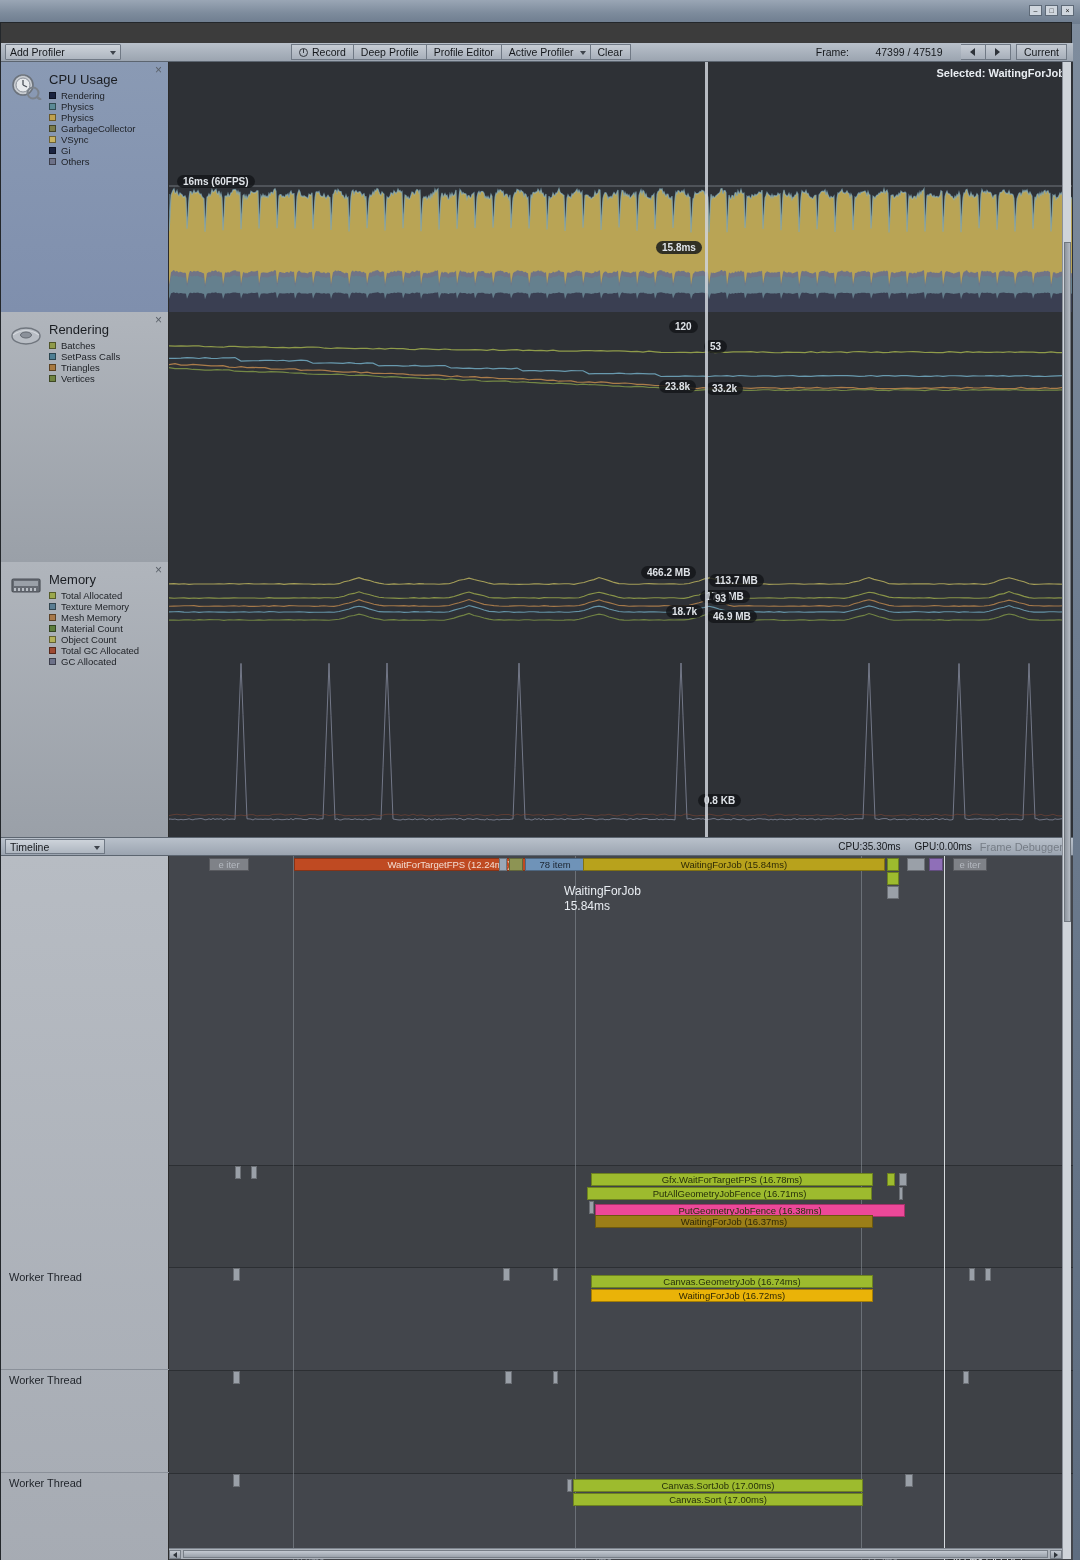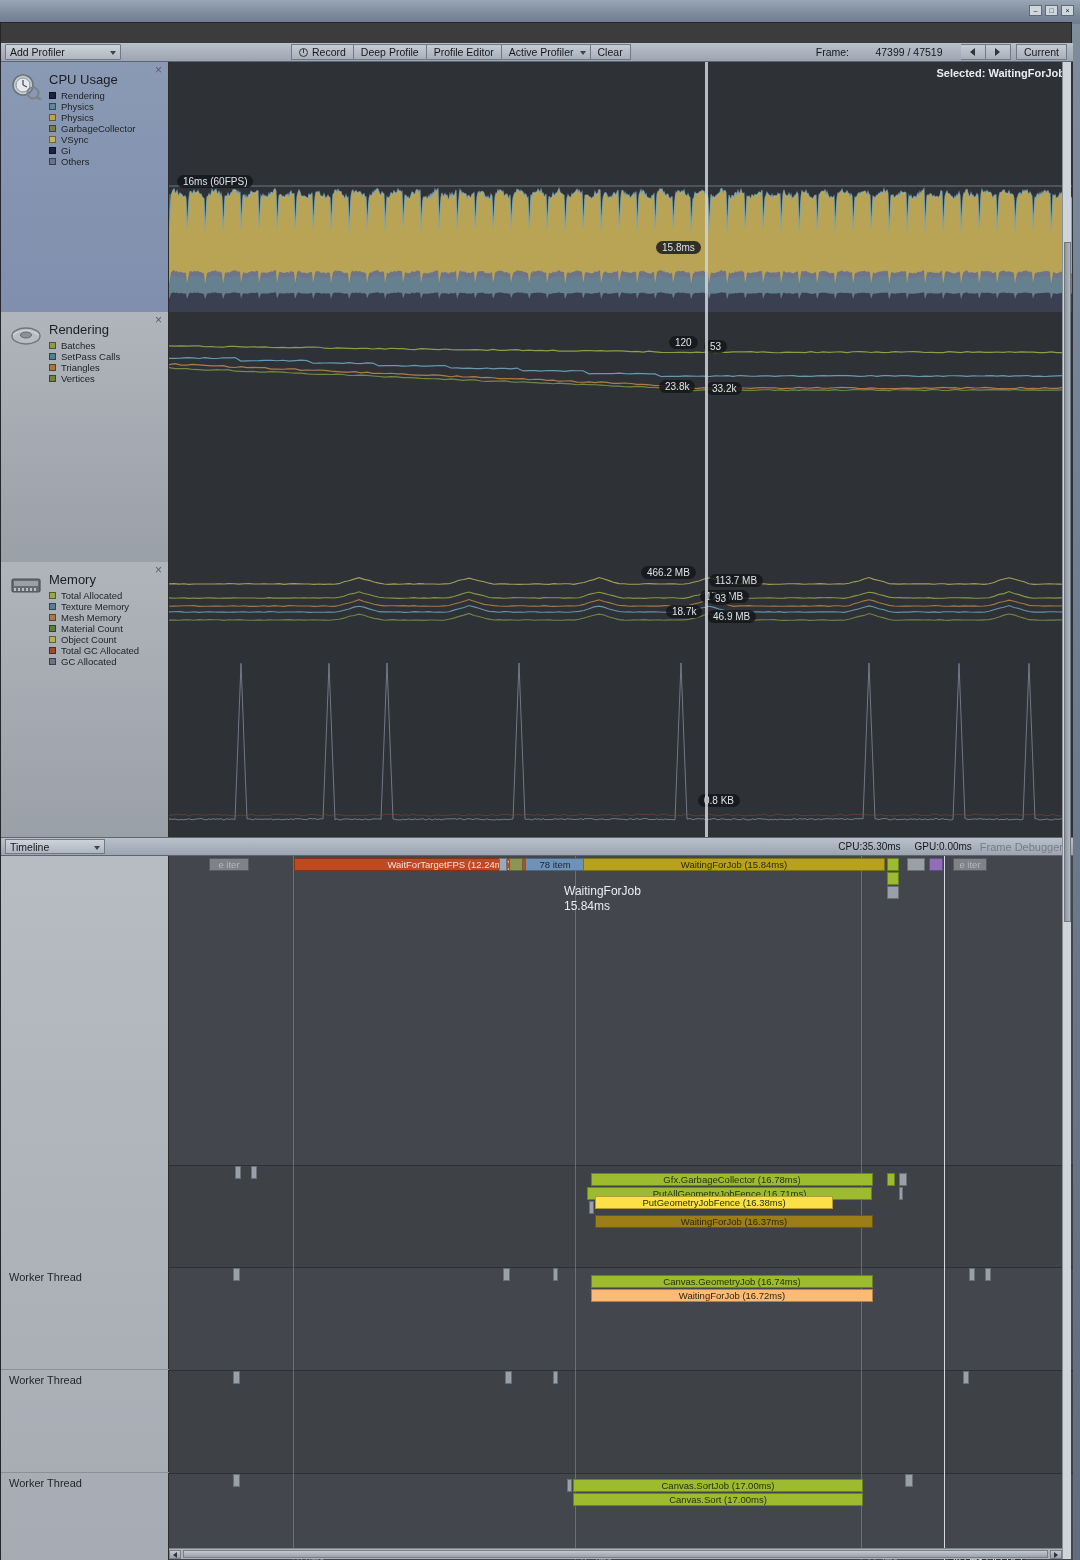--- a/index.html
+++ b/index.html
@@ -149,21 +149,21 @@
 
   .chart-area {
     position:absolute; left:168px; top:0; right:0; height:100%;
     background:#2e3136; overflow:hidden;
   }
 
   
   .pill {
     position:absolute; font-size:10px; color:#dfe3e8;
     background:rgba(20,22,26,.82); border-radius:7px;
-    padding:1px 6px; white-space:nowrap;
+    padding:1px 6px; white-space:nowrap;font-weight:bold;
   }
 
   
   .playhead {
     position:absolute; top:0; bottom:0; width:3px; background:#cfd4da; opacity:.85;
   }
 
   
   .tl-toolbar {
     position:absolute; left:0; top:814px; width:1072px; height:19px;
@@ -392,21 +392,21 @@
       <div class="chart-area">
         <svg width="903" height="250" viewBox="0 0 903 250" preserveAspectRatio="none">
           <rect width="903" height="250" fill="#2e3136"></rect>
           <g id="rendlines">
               <path d="M0,34 L0,33.936769547325106 L6,34.2191450617284 L12,33.79380452674897 L18,34.10148868312757 L24,33.87182716049382 L30,33.79000514403292 L36,34.76343004115227 L42,34.588398148148144 L48,35.016761316872426 L54,35.22259362139918 L60,34.46885802469136 L66,34.374073045267494 L72,34.77897942386831 L78,35.21320679012346 L84,34.761940329218106 L90,35.13258744855967 L96,34.92144444444445 L102,35.480363168724274 L108,35.58341769547325 L114,35.29357098765432 L120,35.82934156378601 L126,35.43147016460905 L132,35.62958641975309 L138,35.108875514403294 L144,35.17674485596708 L150,35.22949074074074 L156,36.21896502057613 L162,36.51924176954733 L168,35.79328395061728 L174,36.05961008230453 L180,36.35896090534979 L186,36.620966049382716 L192,36.33081069958848 L198,36.39590226337448 L204,37.012537037037035 L210,36.33256687242799 L216,37.130065843621395 L222,36.26799691358025 L228,36.56487860082304 L234,36.66145164609053 L240,37.28734567901235 L246,37.52774588477366 L252,36.69005967078189 L258,36.97058333333334 L264,37.321168724279836 L270,37.71588991769548 L276,37.01770987654321 L282,37.645147119341566 L288,37.83894238683128 L294,37.92872530864197 L300,37.79968106995885 L306,37.5592170781893 L312,37.80362962962963 L318,38.28477057613169 L324,37.37671399176955 L330,38.34242283950617 L336,38.40041563786008 L342,37.79143312757201 L348,37.64510493827161 L354,38.64661625514403 L360,38.10337448559671 L366,38.61167592592593 L372,38.323372427983536 L378,38.812538065843626 L384,38.14213580246914 L390,39.1306841563786 L396,39.21892386831276 L402,39.136484567901235 L408,39.16855144032922 L414,38.622531893004115 L420,38.49472222222222 L426,38.93697427983539 L432,38.72336213991769 L438,39.116848765432096 L444,38.93595267489712 L450,38.8214146090535 L456,39.10286419753086 L462,39.6654866255144 L468,39.41668930041152 L474,40.15276851851852 L480,39.22557613168724 L486,39.80918621399177 L492,40.366561728395055 L498,40.51622119341564 L504,40.49890534979424 L510,40.24424382716049 L516,40.43742181069959 L522,40.72184670781893 L528,40.14981481481482 L534,40.4811779835391 L540,39.69001028806585 L546,40.639274691358025 L552,40.147489711934156 L558,40.45539609053498 L564,39.892623456790126 L570,39.944356995884775 L576,39.91800411522634 L582,39.609861111111115 L588,40.37177983539095 L594,39.77783436213992 L600,40.29098765432099 L606,40.729758230452674 L612,40.53488683127572 L618,40.036003086419754 L624,40.318292181069964 L630,40.28916152263375 L636,40.54490740740741 L642,39.6373816872428 L648,40.74065843621399 L654,39.917700617283955 L660,40.387026748971195 L666,39.989377572016465 L672,39.854382716049386 L678,40.66722736625515 L684,39.73531893004115 L690,39.654953703703704 L696,39.777983539094656 L702,40.47848251028807 L708,39.819413580246916 L714,40.61929526748971 L720,40.3188683127572 L726,39.64776234567901 L732,40.091162551440334 L738,39.75647633744856 L744,39.64 L750,39.893585390946505 L756,40.49130658436214 L762,40.29612654320988 L768,40.52656378600823 L774,40.62335905349794 L780,39.716141975308645 L786,40.090097736625516 L792,40.65263374485597 L798,39.6000462962963 L804,40.28418724279836 L810,39.87913065843622 L816,40.44783950617284 L822,40.408832304526754 L828,40.002849794238685 L834,40.35952160493827 L840,39.7640329218107 L846,40.323791152263375 L852,39.835092592592595 L858,40.04978909465021 L864,40.14195473251029 L870,40.5745524691358 L876,40.56610082304527 L882,39.95734053497943 L888,40.677901234567905 L894,40.612968106995886 L900,40.26994855967079" fill="none" stroke="#9aa74c" stroke-width="1.2" opacity=".9"></path>
               <path d="M0,46 L0,46.370949074074076 L6,46.40865912208505 L12,46.149815672153636 L18,45.6468878600823 L24,45.91530778463649 L30,46.489026063100134 L36,45.64273405349794 L42,46.28075274348423 L48,46.492588305898494 L54,45.77515432098765 L60,45.92166066529492 L66,45.577169067215365 L72,49.06081532921811 L78,48.85469821673526 L84,48.75943501371742 L90,48.71638374485597 L96,48.29653206447188 L102,48.25605281207133 L108,48.7585262345679 L114,48.26382887517147 L120,49.08368912894376 L126,48.60390946502058 L132,48.17325531550069 L138,48.65901063100137 L144,51.26920010288066 L150,51.0414780521262 L156,50.99868398491084 L162,50.97106481481482 L168,51.08516375171468 L174,51.31937585733883 L180,50.726170267489714 L186,51.32097908093279 L192,51.63775291495199 L198,50.95118312757202 L204,51.16559070644719 L210,53.97048182441701 L216,53.662770061728395 L222,53.63566529492455 L228,53.53422925240054 L234,54.07759773662551 L240,53.94786951303155 L246,53.34566186556927 L252,54.21233281893004 L258,54.11887002743484 L264,53.82144633058984 L270,53.483641975308636 L276,53.565333504801096 L282,55.978249314128945 L288,55.908191872427984 L294,56.30392661179698 L300,56.03273748285322 L306,56.70264917695473 L312,56.551316015089164 L318,56.00157750342935 L324,56.88368055555556 L330,56.32416838134431 L336,56.301436042524 L342,56.86795267489712 L348,56.03915037722908 L354,58.94897976680384 L360,58.67213220164609 L366,58.712928669410154 L372,59.160875342935526 L378,58.512885802469135 L384,58.56216992455418 L390,58.95378943758573 L396,59.406880144032925 L402,58.603540809327846 L408,58.744388717421124 L414,58.77078189300411 L420,61.85370799039781 L426,61.54933984910837 L432,61.621257716049385 L438,61.52933813443073 L444,61.58530949931413 L450,61.17497427983539 L456,61.64709790809328 L462,61.868964334705076 L468,61.448598251028805 L474,61.623653978052126 L480,61.81697102194788 L486,61.8587962962963 L492,64.47567301097394 L498,64.44599622770919 L504,64.42223508230452 L510,64.41982167352538 L516,63.97270661865569 L522,64.15558127572017 L528,64.27276663237312 L534,64.21376886145404 L540,64.47550154320987 L546,63.851174554183814 L552,63.98584962277092 L558,63.59866255144033 L564,64.37171210562414 L570,63.505615569272976 L576,63.941730967078186 L582,64.25104595336077 L588,64.18973336762689 L594,63.92137345679012 L600,63.90584276406036 L606,64.45486968449931 L612,63.9542566872428 L618,63.75276920438957 L624,63.71769118655693 L630,64.45704732510288 L636,64.20849194101508 L642,64.39486454046639 L648,63.846412037037034 L654,63.68967764060357 L660,63.90305641289437 L666,63.53901748971193 L672,63.612992969821676 L678,63.65893347050754 L684,63.95153034979424 L690,64.39510459533608 L696,64.07916237997256 L702,63.50061728395062 L708,64.45267918381344 L714,63.5804098079561 L720,63.602944958847736 L726,64.20238340192044 L732,63.57934242112483 L738,63.67518004115227 L744,64.06088391632373 L750,64.4926268861454 L756,64.13398919753087 L762,64.44484739368998 L768,63.7369298696845 L774,64.3960390946502 L780,63.770940500685874 L786,63.72891803840878 L792,63.87799639917696 L798,64.45582990397806 L804,63.88525805898491 L810,63.99652777777778 L816,63.91618227023319 L822,63.62261659807956 L828,64.16829989711934 L834,63.56866426611797 L840,64.3576603223594 L846,63.80997942386831 L852,63.82994255829904 L858,63.50705589849108 L864,64.33823302469136 L870,64.11668381344307 L876,64.48746999314129 L882,64.16972736625515 L888,63.84555469821674 L894,63.71556927297668 L900,63.72112911522634" fill="none" stroke="#6fa5bb" stroke-width="1.2" opacity=".9"></path>
               <path d="M0,52 L0,52.60651063100137 L6,51.7092285665295 L12,53.088746913580245 L18,53.18889283264746 L24,52.44608607681756 L30,52.80045010288066 L36,53.34025651577504 L42,53.87970284636488 L48,53.87002366255144 L54,53.643935013717424 L60,55.193412208504796 L66,55.48080092592593 L72,54.683261659807954 L78,55.57054749657065 L84,55.41611522633745 L90,55.64156978737997 L96,55.59444204389575 L102,57.05929989711934 L108,57.1021927297668 L114,57.24842918381344 L120,56.793688271604935 L126,56.84846382030178 L132,58.31584224965707 L138,58.00261368312757 L144,58.263716392318244 L150,57.98001457475995 L156,58.469409465020576 L162,59.13128377914952 L168,59.624279492455415 L174,60.177408950617284 L180,60.034499314128944 L186,59.63197033607681 L192,60.90994547325103 L198,60.156696330589845 L204,61.38642043895747 L210,61.25035236625514 L216,61.48120816186557 L222,61.27096313443073 L228,61.781962962962965 L234,61.79136814128943 L240,62.6689317558299 L246,63.08811059670782 L252,63.07050960219478 L258,63.36365963648834 L264,62.952128600823045 L270,63.10196587791495 L276,63.938480109739366 L282,64.75735030864197 L288,63.86907030178327 L294,64.97672650891631 L300,64.88710905349795 L306,64.55515620713307 L312,65.66173216735254 L318,65.32473816872428 L324,65.74355692729767 L330,66.57683041838135 L336,66.65357098765432 L342,66.61760579561043 L348,66.90535459533608 L354,66.6569408436214 L360,67.76063614540467 L366,67.23063803155007 L372,67.31818106995884 L378,68.3559813100137 L384,68.13601406035666 L390,69.220625 L396,68.98697462277092 L402,68.80481601508916 L408,70.14760596707819 L414,70.2369494170096 L420,69.82037722908093 L426,70.68245730452675 L432,69.8892390260631 L438,70.3660310356653 L444,71.40851234567901 L450,71.32717678326475 L456,71.0251107681756 L462,71.50910442386831 L468,72.33409602194787 L474,72.38094975994514 L480,72.96756687242798 L486,73.49333007544581 L492,73.61688134430727 L498,73.56723302469136 L504,73.9882122770919 L510,73.91623885459535 L516,73.89143621399177 L522,75.95607596021948 L528,76.55835562414266 L534,75.56150977366255 L540,76.09825445816186 L546,75.96056498628258 L552,76.31078703703703 L558,75.9260811042524 L564,76.17620027434842 L570,75.73460133744857 L576,76.02288923182442 L582,76.38859482167352 L588,75.81628600823045 L594,75.57201217421125 L600,75.78108196159123 L606,75.73917438271604 L612,76.55678326474623 L618,76.33699502743484 L624,76.08659979423868 L630,75.3605358367627 L636,75.83966735253772 L642,76.0418955761317 L648,75.36660322359397 L654,76.2724322702332 L660,76.1883950617284 L666,75.7583187585734 L672,75.4186231138546 L678,75.70943158436214 L684,75.7190157750343 L690,76.66157321673525 L696,76.58833847736625 L702,75.83202760631 L708,76.3846159122085 L714,76.60844907407407 L720,76.68068758573388 L726,76.57108453360769 L732,76.35309670781893 L738,76.04832904663922 L744,76.40431241426612 L750,76.40561471193416 L756,75.9182853223594 L762,76.46763288751714 L768,75.94933641975308 L774,75.47388974622771 L780,75.9443792866941 L786,75.56759516460906 L792,76.69847565157751 L798,75.41788494513031 L804,75.84372427983539 L810,75.97537637174212 L816,75.47148319615913 L822,75.96105709876544 L828,76.68792524005487 L834,76.68850737311385 L840,76.50292695473252 L846,76.61945558984911 L852,75.45229080932785 L858,76.65266718106996 L864,76.35330075445816 L870,76.54616683813443 L876,75.59361111111112 L882,76.47279406721536 L888,76.35346879286693 L894,75.3090920781893 L900,76.16126886145405" fill="none" stroke="#b9854d" stroke-width="1.2" opacity=".9"></path>
               <path d="M0,56 L0,55.53502572016461 L6,56.56780864197531 L12,56.481764403292175 L18,56.584300411522634 L24,57.47171296296296 L30,57.69585390946502 L36,58.03079732510288 L42,58.1395061728395 L48,57.640498971193416 L54,57.97451646090535 L60,57.871188271604936 L66,59.215699588477364 L72,59.31545781893004 L78,59.56675925925926 L84,59.32145576131687 L90,60.153621399176956 L96,60.12621913580247 L102,59.65776748971193 L108,59.78900720164609 L114,60.04956790123457 L120,60.72463477366255 L126,61.12161522633745 L132,61.03680555555556 L138,61.822057613168724 L144,62.251445473251025 L150,62.38793209876543 L156,62.25003600823045 L162,62.47849794238684 L168,62.20294753086419 L174,62.50856995884774 L180,63.50277263374486 L186,63.38185185185185 L192,63.09765946502058 L198,63.4242695473251 L204,64.02464506172839 L210,64.51730452674897 L216,65.14298868312757 L222,64.63132716049383 L228,64.86750514403293 L234,65.55893004115227 L240,65.70189814814815 L246,65.84826131687242 L252,66.37209362139917 L258,66.53635802469135 L264,66.75957304526749 L270,66.8824794238683 L276,67.63470679012346 L282,66.9014403292181 L288,67.59008744855967 L294,68.29694444444445 L300,67.97386316872428 L306,67.79491769547325 L312,69.02307098765432 L318,69.27684156378601 L324,69.19697016460906 L330,69.11308641975309 L336,68.91037551440328 L342,69.89624485596708 L348,70.26699074074074 L354,69.77446502057613 L360,70.39274176954733 L366,70.58478395061728 L372,71.16911008230453 L378,71.1864609053498 L384,71.76646604938271 L390,71.19431069958847 L396,71.5774022633745 L402,71.91203703703704 L408,72.75006687242798 L414,72.0655658436214 L420,72.72149691358024 L426,72.73637860082303 L432,73.15095164609053 L438,73.49484567901234 L444,74.05324588477367 L450,74.13355967078189 L456,74.73208333333334 L462,74.80066872427984 L468,74.31338991769547 L474,74.53320987654322 L480,75.47864711934157 L486,75.39044238683127 L492,75.79822530864199 L498,75.38718106995886 L504,76.6647170781893 L510,76.62712962962964 L516,76.22627057613168 L522,78.55621399176955 L528,78.39992283950617 L534,77.93591563786008 L540,77.40493312757202 L546,77.9366049382716 L552,77.81611625514404 L558,77.95087448559671 L564,78.53717592592592 L570,77.72687242798354 L576,78.29403806584362 L582,78.30163580246914 L588,78.1681841563786 L594,77.73442386831276 L600,77.72998456790124 L606,78.44005144032921 L612,77.97203189300411 L618,78.52222222222223 L624,77.84247427983539 L630,78.3068621399177 L636,77.5783487654321 L642,78.07545267489712 L648,78.03891460905349 L654,77.79836419753086 L660,78.4389866255144 L666,77.66818930041153 L672,78.48226851851852 L678,78.23307613168724 L684,77.69468621399177 L690,77.73006172839506 L696,77.95772119341564 L702,77.41840534979424 L708,78.4417438271605 L714,78.11292181069959 L720,78.53934670781894 L726,77.51731481481481 L732,77.9986779835391 L738,77.95751028806585 L744,77.85677469135803 L750,78.11498971193416 L756,78.57289609053498 L762,77.56012345679012 L768,77.76185699588477 L774,78.48550411522633 L780,78.32736111111112 L786,77.43927983539095 L792,78.19533436213992 L798,78.25848765432099 L804,77.64725823045268 L810,78.20238683127572 L816,77.85350308641975 L822,77.68579218106996 L828,77.80666152263375 L834,77.6124074074074 L840,78.0548816872428 L846,77.50815843621399 L852,78.03520061728395 L858,78.0545267489712 L864,77.80687757201646 L870,78.42188271604938 L876,78.18472736625515 L882,78.00281893004116 L888,78.0724537037037 L894,77.74548353909465 L900,78.59598251028807" fill="none" stroke="#7c9247" stroke-width="1.2" opacity=".9"></path>
             </g>
         </svg>
-        <div class="pill" style="left:500px; top:24px;text-align:right;">120</div>
+        <div class="pill" style="left:500px; top:8px;text-align:right;">120</div>
         <div class="pill" style="left:535px; top:28px;">53</div>
         <div class="pill" style="left:490px; top:68px;">23.8k</div>
         <div class="pill" style="left:537px; top:70px;">33.2k</div>
         <div class="playhead" style="left:536px;"></div>
       </div>
     </div>
 
     <div class="chart-row" style="top:539px; height:275px;">
       <div class="chart-side unsel">
         <div class="side-close">×</div>
@@ -524,33 +524,33 @@
         <div class="tl-bar" style="left:718px; top:2px; width:12px; background:#9dbb2e;"></div>
         <div class="tl-bar" style="left:718px; top:16px; width:12px; background:#9dbb2e;"></div>
         <div class="tl-bar" style="left:718px; top:30px; width:12px; background:#9aa0a8;"></div>
         <div class="tl-bar" style="left:738px; top:2px; width:18px; background:#9aa0a8;"></div>
         <div class="tl-bar" style="left:760px; top:2px; width:14px; background:#8f6fb8;"></div>
         <div class="tl-bar" style="left:784px; top:2px; width:34px; background:#7f8288; color:#b4b9c0;">e iter</div>
 
         <div class="tooltip-txt" style="left:395px; top:28px;">WaitingForJob
 15.84ms</div>
 
-        <div class="tl-bar" style="left:422px; top:317px; width:282px; background:#9dbb2e; color:#26300a;">Gfx.GarbageCollector (16.78ms)</div>
+        <div class="tl-bar" style="left:422px; top:317px; width:282px; background:#9dbb2e; color:#26300a;">Gfx.WaitForTargetFPS (16.78ms)</div>
         <div class="tl-bar" style="left:418px; top:331px; width:285px; background:#9dbb2e; color:#26300a;">PutAllGeometryJobFence (16.71ms)</div>
-        <div class="tl-bar" style="left:426px; top:340px; width:238px; background:#fde047; color:#26300a;">PutGeometryJobFence (16.38ms)</div>
+        <div class="tl-bar" style="left:426px; top:348px; width:310px; background:#ec4899; color:#26300a;">PutGeometryJobFence (16.38ms)</div>
         <div class="tl-bar" style="left:426px; top:359px; width:278px; background:#9b7e18; color:#2f2806;">WaitingForJob (16.37ms)</div>
         <div class="tl-bar" style="left:420px; top:345px; width:5px; background:#9aa0a8;"></div>
         <div class="tl-bar" style="left:718px; top:317px; width:8px; background:#9dbb2e;"></div>
         <div class="tl-bar" style="left:730px; top:317px; width:8px; background:#9aa0a8;"></div>
         <div class="tl-bar" style="left:730px; top:331px; width:4px; background:#9aa0a8;"></div>
         <div class="tl-bar" style="left:66px;  top:310px; width:6px; background:#9aa0a8;"></div>
         <div class="tl-bar" style="left:82px;  top:310px; width:6px; background:#9aa0a8;"></div>
 
         <div class="tl-bar" style="left:422px; top:419px; width:282px; background:#9dbb2e; color:#26300a;">Canvas.GeometryJob (16.74ms)</div>
-        <div class="tl-bar" style="left:422px; top:433px; width:282px; background:#fdba74; color:#2f2806;">WaitingForJob (16.72ms)</div>
+        <div class="tl-bar" style="left:422px; top:433px; width:282px; background:#eab308; color:#2f2806;">WaitingForJob (16.72ms)</div>
         <div class="tl-bar" style="left:64px;  top:412px; width:7px; background:#9aa0a8;"></div>
         <div class="tl-bar" style="left:334px; top:412px; width:7px; background:#9aa0a8;"></div>
         <div class="tl-bar" style="left:384px; top:412px; width:5px; background:#9aa0a8;"></div>
         <div class="tl-bar" style="left:800px; top:412px; width:6px; background:#9aa0a8;"></div>
         <div class="tl-bar" style="left:816px; top:412px; width:6px; background:#9aa0a8;"></div>
 
         <div class="tl-bar" style="left:64px;  top:515px; width:7px; background:#9aa0a8;"></div>
         <div class="tl-bar" style="left:336px; top:515px; width:7px; background:#9aa0a8;"></div>
         <div class="tl-bar" style="left:384px; top:515px; width:5px; background:#9aa0a8;"></div>
         <div class="tl-bar" style="left:794px; top:515px; width:6px; background:#9aa0a8;"></div>

